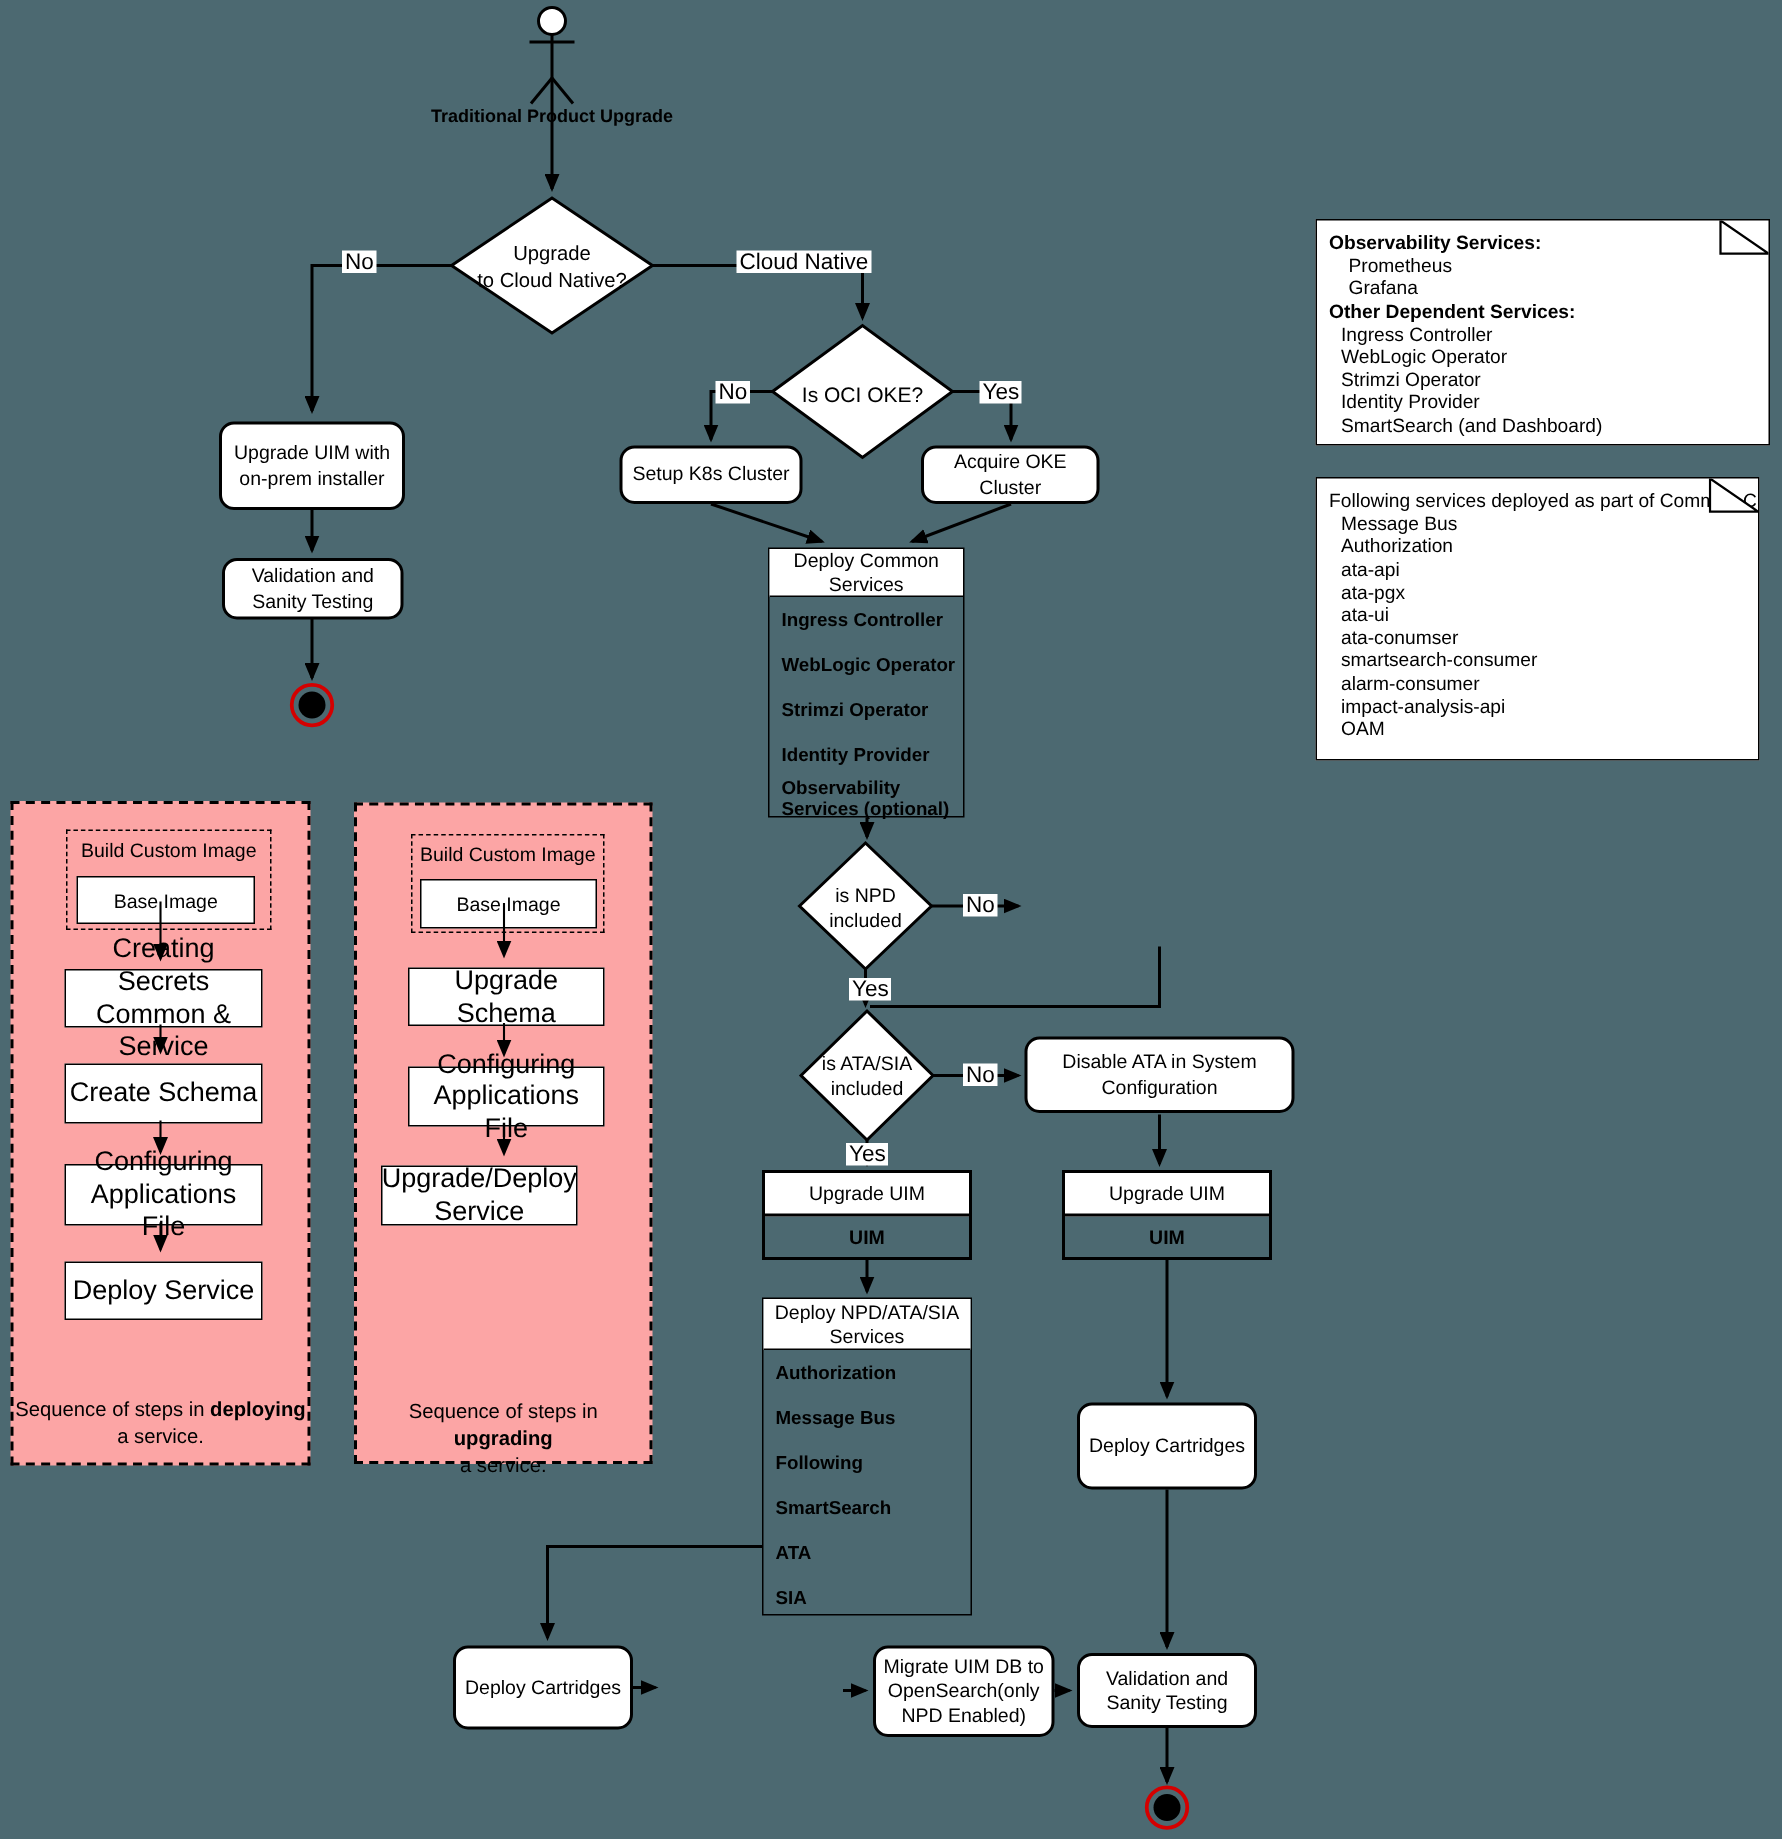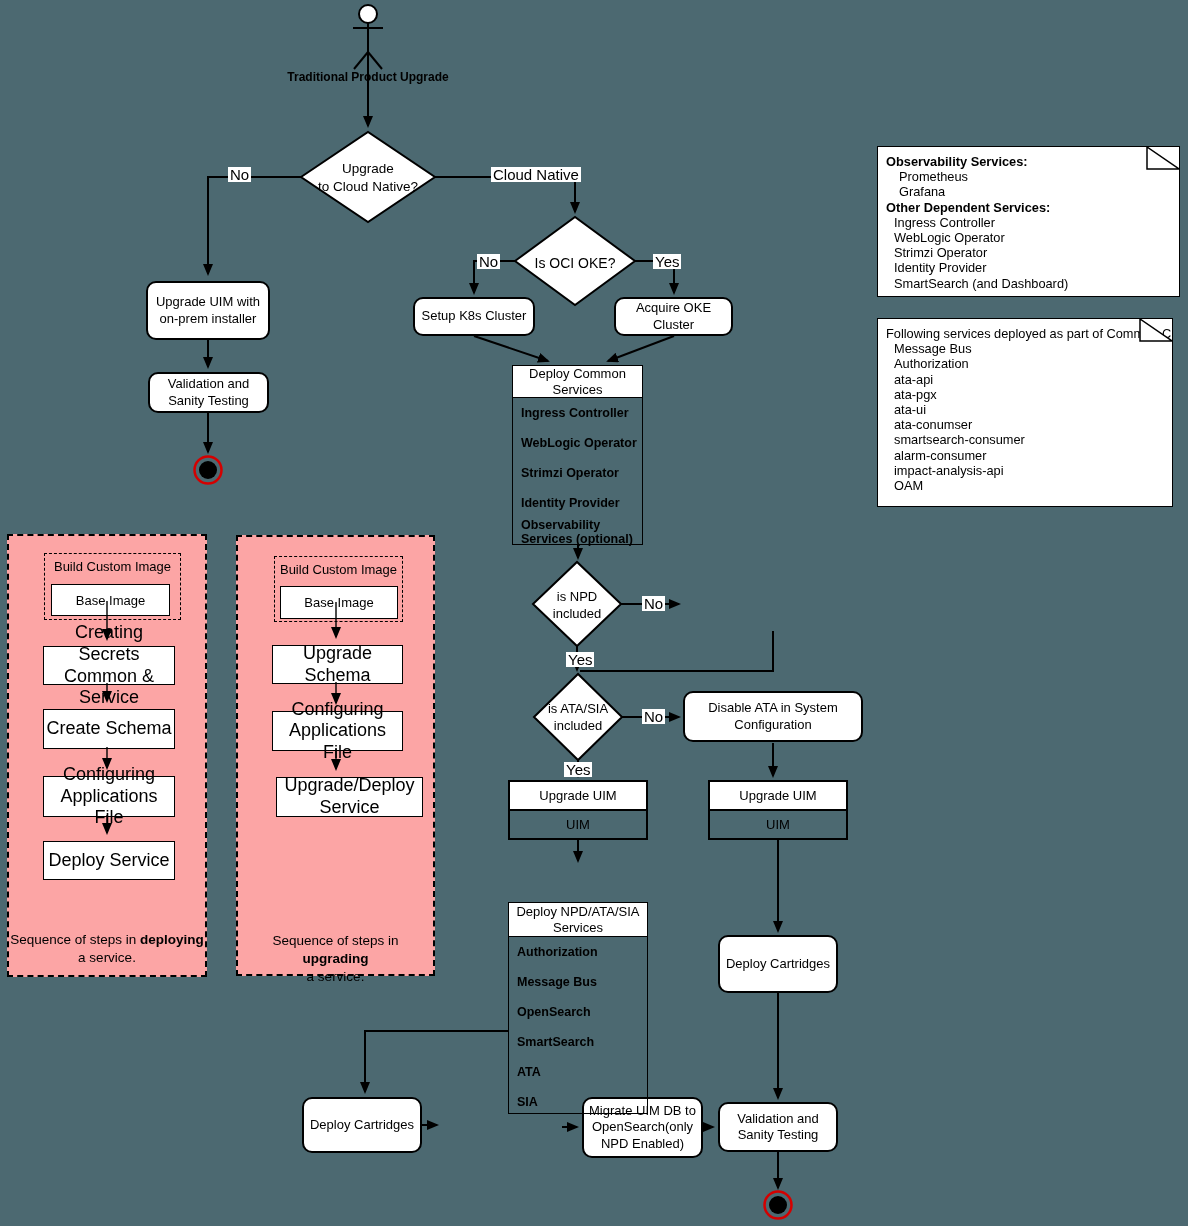--- a/index.html
+++ b/index.html
@@ -8,21 +8,21 @@
           font-family:"Liberation Sans",sans-serif;color:#000;overflow:hidden;}
   svg.wires{position:absolute;left:0;top:0;z-index:1;}
   svg.wires-over{position:absolute;left:0;top:0;z-index:3;pointer-events:none;}
   .rounded{position:absolute;background:#fff;border:2px solid #000;border-radius:10px;
            display:flex;align-items:center;justify-content:center;text-align:center;
            font-size:13px;line-height:1.25;padding:2px 5px;box-sizing:border-box;z-index:2;}
   .objbox{position:absolute;border:2px solid #000;background:transparent;box-sizing:border-box;z-index:2;}
   .objbox .hdr{background:#fff;border-bottom:2px solid #000;display:flex;align-items:center;
                justify-content:center;text-align:center;font-size:13px;line-height:1.2;box-sizing:border-box;}
   .objbox .item{position:absolute;left:8px;right:4px;font-weight:bold;font-size:12.5px;line-height:1.15;}
-  .objbox .sub{display:flex;align-items:center;justify-content:center;font-weight:normal;font-size:13px;}
+  .objbox .sub{display:flex;align-items:center;justify-content:center;font-weight:bold;font-size:13px;}
   .diamond-label{position:absolute;z-index:3;text-align:center;white-space:pre-line;
                  font-size:13px;line-height:1.3;}
   .edge-label{position:absolute;z-index:3;background:#fff;font-size:15px;line-height:15px;padding:0 2px;}
   .actor-label{position:absolute;z-index:3;font-weight:bold;font-size:12px;text-align:center;}
   .note{position:absolute;background:#fff;border:1px solid #000;box-sizing:border-box;z-index:2;
         font-size:12.8px;overflow:hidden;}
   .note .body{padding:7px 8px;}
   .note .nl{line-height:15.2px;white-space:nowrap;}
   .note .b{font-weight:bold;}
   .note .ind1{padding-left:13px;}
@@ -141,25 +141,25 @@
   <div class="objbox" style="left:508px;top:780px;width:140px;height:60px;">
     <div class="hdr" style="height:29px;">Upgrade UIM</div>
     <div class="sub" style="height:27px;">UIM</div>
   </div>
 
   <div class="objbox" style="left:708px;top:780px;width:140px;height:60px;">
     <div class="hdr" style="height:29px;">Upgrade UIM</div>
     <div class="sub" style="height:27px;">UIM</div>
   </div>
 
-  <div class="objbox" style="left:508px;top:902px;width:140px;height:212px;border-width:1.5px;">
+  <div class="objbox" style="left:508px;top:865px;width:140px;height:212px;border-width:1.5px;">
     <div class="hdr" style="height:34px;border-bottom-width:1.5px;">Deploy NPD/ATA/SIA Services</div>
     <div class="item" style="top:42px;">Authorization</div>
     <div class="item" style="top:72px;">Message Bus</div>
-    <div class="item" style="top:102px;">OpenSearch</div>
+    <div class="item" style="top:102px;">Following</div>
     <div class="item" style="top:132px;">SmartSearch</div>
     <div class="item" style="top:162px;">ATA</div>
     <div class="item" style="top:192px;">SIA</div>
   </div>
 
   <div class="note" style="left:877px;top:146px;width:303px;height:151px;">
     <div class="fold">
       <svg width="34" height="24">
           <polygon points="1,23 33,23 1,1" fill="#fff" stroke="#000" stroke-width="1.5"></polygon>
         </svg>
@@ -210,21 +210,21 @@
     <div class="caption" style="top:395px;"><span>Sequence of steps in </span><b>deploying</b><br><span>a service.</span></div>
   </div>
 
   <div class="dashed-container" style="left:236px;top:535px;width:199px;height:441px;">
     <div class="build-box" style="left:36px;top:19px;width:129px;height:66px;">
       <div class="build-title">Build Custom Image</div>
       <div class="base-box" style="left:5px;top:29px;width:118px;height:33px;">Base Image</div>
     </div>
     <div class="step" style="left:34px;top:108px;width:131px;height:39px;">Upgrade Schema</div>
     <div class="step" style="left:34px;top:174px;width:131px;height:40px;">Configuring Applications File</div>
-    <div class="step" style="left:38px;top:240px;width:147px;height:40px;">Upgrade/Deploy Service</div>
+    <div class="step" style="left:16px;top:240px;width:131px;height:40px;">Upgrade/Deploy Service</div>
     <div class="caption" style="top:395px;"><span>Sequence of steps in </span><b>upgrading</b><br><span>a service.</span></div>
   </div>
 
   <svg class="wires-over" width="1188" height="1226">
     <g stroke="#000" stroke-width="1.4" fill="none">
       <line x1="107" y1="601" x2="107" y2="639" marker-end="url(#ah)"></line>
       <line x1="107" y1="683" x2="107" y2="701" marker-end="url(#ah)"></line>
       <line x1="107" y1="747" x2="107" y2="768" marker-end="url(#ah)"></line>
       <line x1="107" y1="815" x2="107" y2="833" marker-end="url(#ah)"></line>
       <line x1="336" y1="602" x2="336" y2="637" marker-end="url(#ah)"></line>

